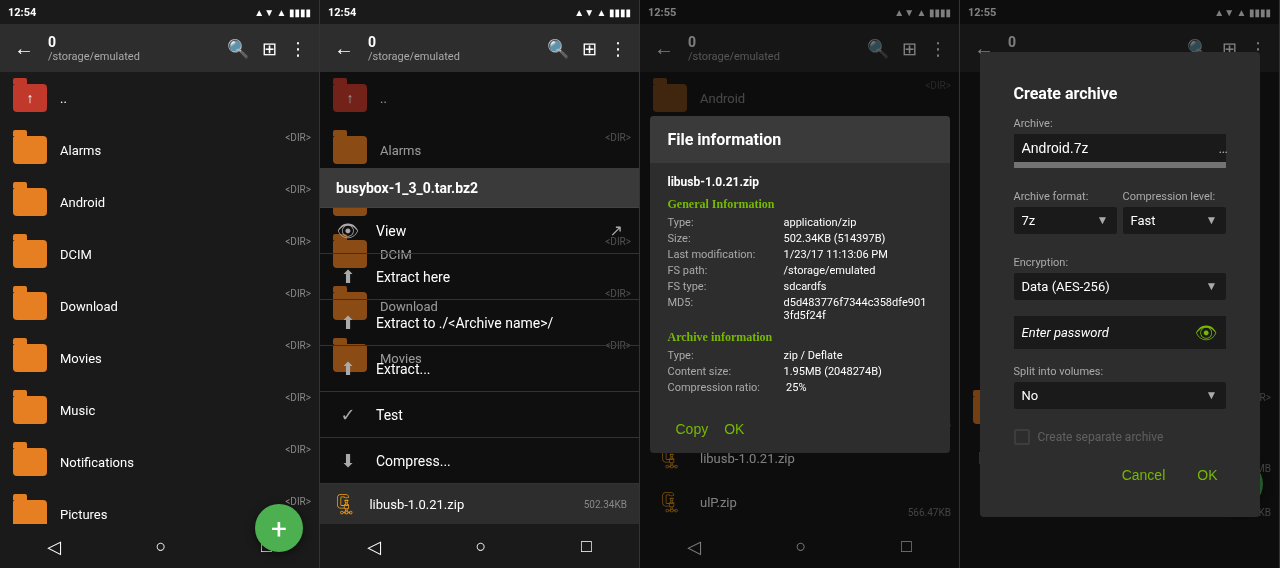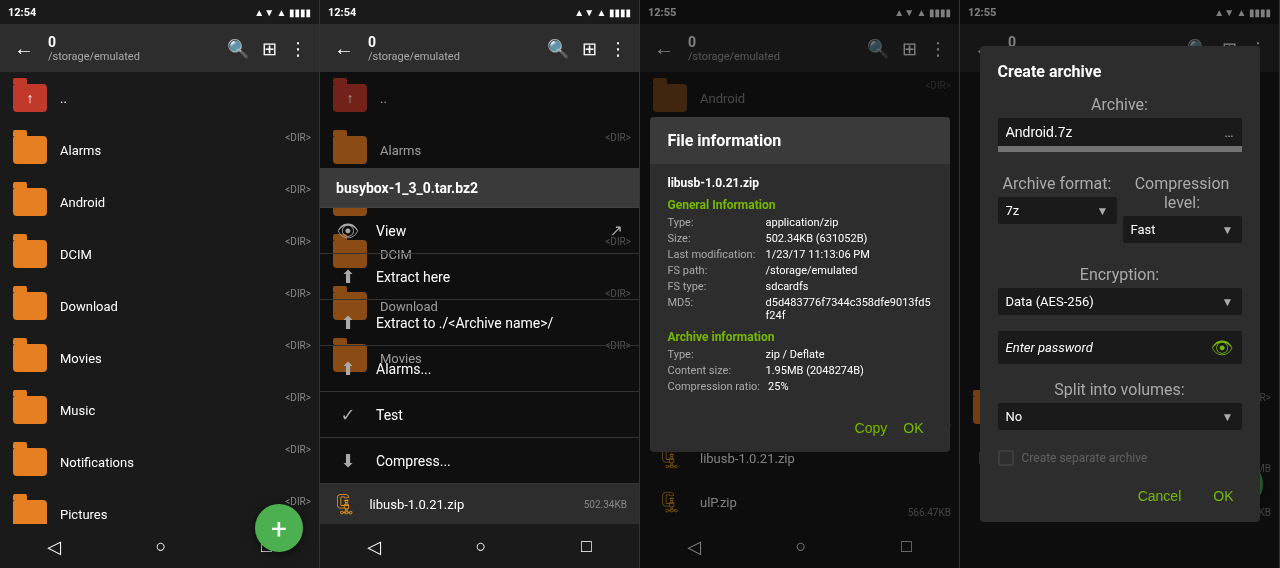--- a/index.html
+++ b/index.html
@@ -167,45 +167,45 @@
     }
     .dialog-title {
       background: #3a3a3a;
       padding: 14px 18px;
       font-size: 16px;
       font-weight: bold;
       color: #fff;
       border-radius: 4px 4px 0 0;
     }
     .dialog-body { padding: 12px 18px; }
-    .dialog-section { color: #76b900; font-size: 12px; font-weight: bold; margin: 8px 0 4px; }
-    .dialog-row { display: flex; gap: 8px; margin: 3px 0; }
+    .dialog-section { color: #76b900; font-size: 12px; font-weight: bold; margin: 8px 0 4px; font-family: Liberation Serif, serif; }
+    .dialog-row { display: flex; gap: 26px; margin: 3px 0; }
     .dialog-label { color: #aaa; font-size: 11px; min-width: 90px; }
     .dialog-value { color: #fff; font-size: 11px; flex: 1; word-break: break-all; }
     .dialog-actions {
       display: flex;
-      justify-content: flex-end;
+      justify-content: flex-start;
       padding: 8px 18px 12px;
     }
     .dialog-btn { color: #76b900; font-size: 14px; cursor: pointer; padding: 4px 8px; background: none; border: none; }
     
     .create-archive-dialog {
       background: #2d2d2d;
       border-radius: 4px;
-      padding: 0;
+      padding: 16px;
       width: 280px;
     }
     .create-archive-title {
       padding: 16px 18px 10px;
       font-size: 16px;
       color: #fff;
       font-weight: bold;
     }
     .form-section { padding: 4px 18px; }
-    .form-label { color: #aaa; font-size: 16px; margin-bottom: 4px; text-align: center; }
+    .form-label { color: #aaa; font-size: 11px; margin-bottom: 4px; }
     .form-input-row {
       display: flex;
       align-items: center;
       background: #1a1a1a;
       border-bottom: 6px solid #737373;
     }
     .form-input-text {
       flex: 1;
       background: transparent;
       border: none;
@@ -444,21 +444,21 @@
     <div class="context-item">
       <span class="context-item-icon">⬆</span>
       <span class="context-item-text">Extract here</span>
     </div>
     <div class="context-item">
       <span class="context-item-icon">⬆</span>
       <span class="context-item-text">Extract to ./&lt;Archive name&gt;/</span>
     </div>
     <div class="context-item">
       <span class="context-item-icon">⬆</span>
-      <span class="context-item-text">Alarms...</span>
+      <span class="context-item-text">Extract...</span>
     </div>
     <div class="context-item">
       <span class="context-item-icon">✓</span>
       <span class="context-item-text">Test</span>
     </div>
     <div class="context-item">
       <span class="context-item-icon">⬇</span>
       <span class="context-item-text">Compress...</span>
     </div>
     <div style="display:flex;align-items:center;padding:8px 12px;gap:12px;background:#2d2d2d;">
@@ -506,21 +506,21 @@
       <div class="dialog-title">File information</div>
       <div class="dialog-body">
         <div style="color:#fff;font-size:12px;font-weight:bold;margin-bottom:4px;">libusb-1.0.21.zip</div>
         <div class="dialog-section">General Information</div>
         <div class="dialog-row">
           <span class="dialog-label">Type:</span>
           <span class="dialog-value">application/zip</span>
         </div>
         <div class="dialog-row">
           <span class="dialog-label">Size:</span>
-          <span class="dialog-value">502.34KB (631052B)</span>
+          <span class="dialog-value">502.34KB (514397B)</span>
         </div>
         <div class="dialog-row">
           <span class="dialog-label">Last modification:</span>
           <span class="dialog-value">1/23/17 11:13:06 PM</span>
         </div>
         <div class="dialog-row">
           <span class="dialog-label">FS path:</span>
           <span class="dialog-value">/storage/emulated</span>
         </div>
         <div class="dialog-row">

